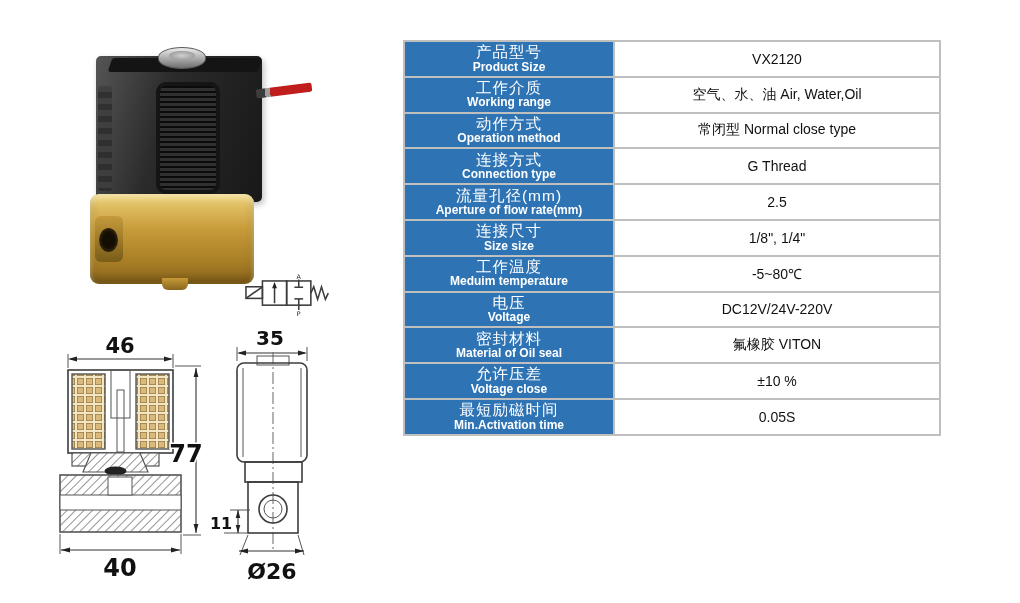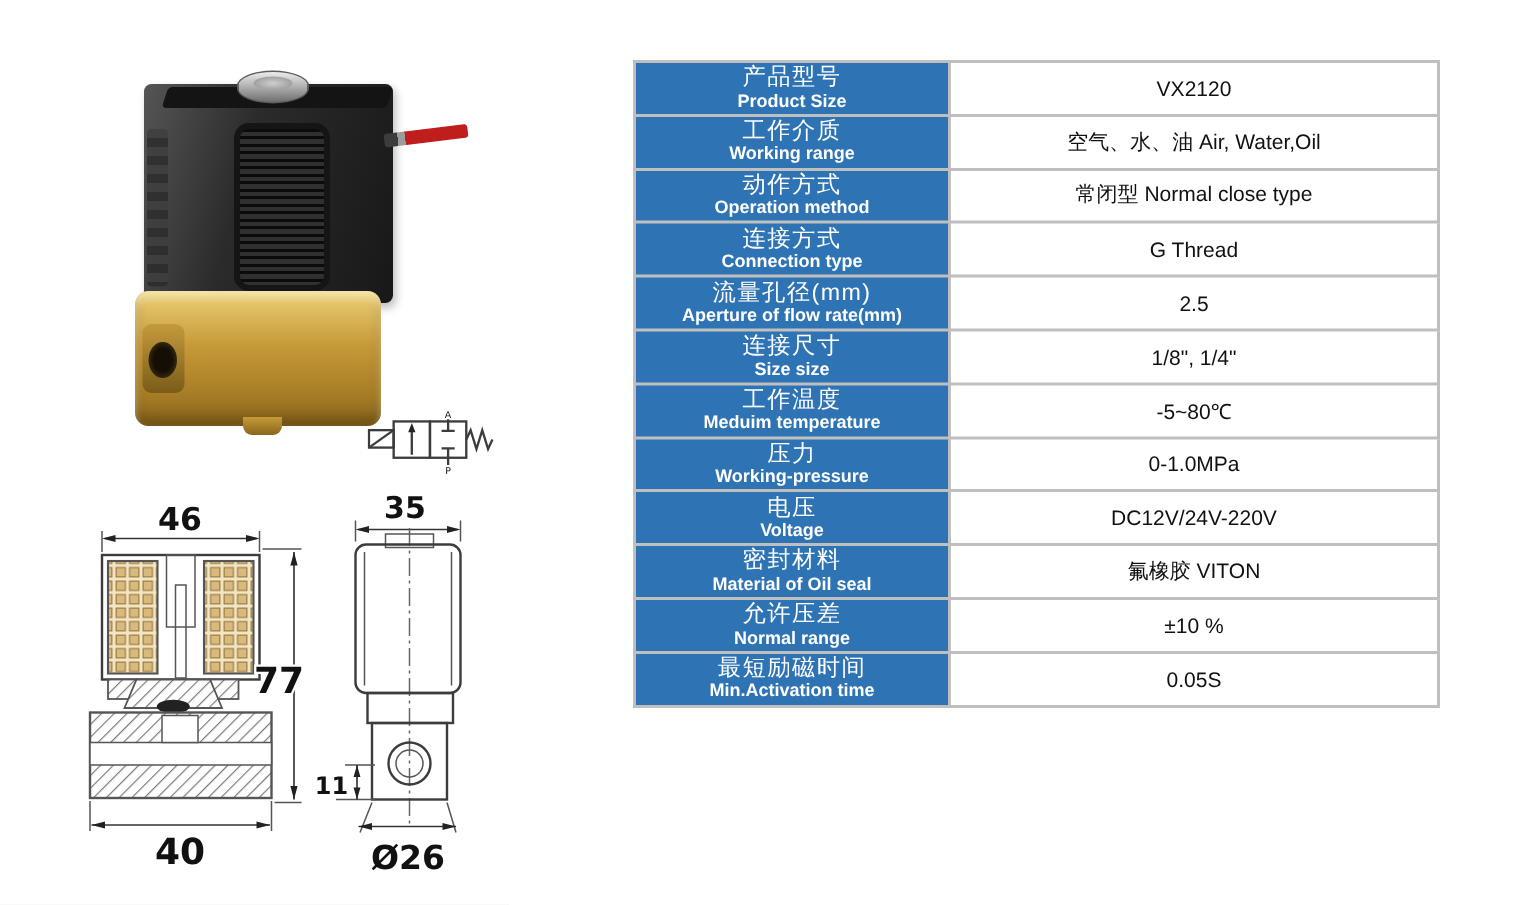--- a/index.html
+++ b/index.html
@@ -6,21 +6,21 @@
   body { margin: 0; background: #e8e8e8; }
   .page {
     position: relative; width: 1020px; height: 603px;
     background: var(--page_bg, #ffffff);
     font-family: "Liberation Sans", sans-serif;
     overflow: hidden; margin: 0 auto;
   }
 
   
   .spec-table {
-    position: absolute; left: 422px; top: 40px; width: 538px;
+    position: absolute; left: 403px; top: 40px; width: 538px;
     border-collapse: collapse; table-layout: fixed;
   }
   .spec-table td {
     border: 2px solid var(--table_border, #BFBFBF);
     height: 35.8px; padding: 0 4px; text-align: center; vertical-align: middle;
   }
   .spec-table td.hdr {
     width: 210px;
     background: var(--header_bg, #2E74B5);
     color: var(--header_text, #ffffff);
@@ -266,43 +266,36 @@
       </tr>
       <tr>
         <td class="hdr">
           <div class="cn">工作温度</div>
           <div class="en">Meduim temperature</div>
         </td>
         <td class="val">-5~80℃</td>
       </tr>
       <tr>
         <td class="hdr">
-          <div class="cn">压力</div>
-          <div class="en">Working-pressure</div>
-        </td>
-        <td class="val">0-1.0MPa</td>
-      </tr>
-      <tr>
-        <td class="hdr">
           <div class="cn">电压</div>
           <div class="en">Voltage</div>
         </td>
         <td class="val">DC12V/24V-220V</td>
       </tr>
       <tr>
         <td class="hdr">
           <div class="cn">密封材料</div>
           <div class="en">Material of Oil seal</div>
         </td>
         <td class="val">氟橡胶 VITON</td>
       </tr>
       <tr>
         <td class="hdr">
           <div class="cn">允许压差</div>
-          <div class="en">Normal range</div>
+          <div class="en">Voltage close</div>
         </td>
         <td class="val">±10 %</td>
       </tr>
       <tr>
         <td class="hdr">
           <div class="cn">最短励磁时间</div>
           <div class="en">Min.Activation time</div>
         </td>
         <td class="val">0.05S</td>
       </tr>

